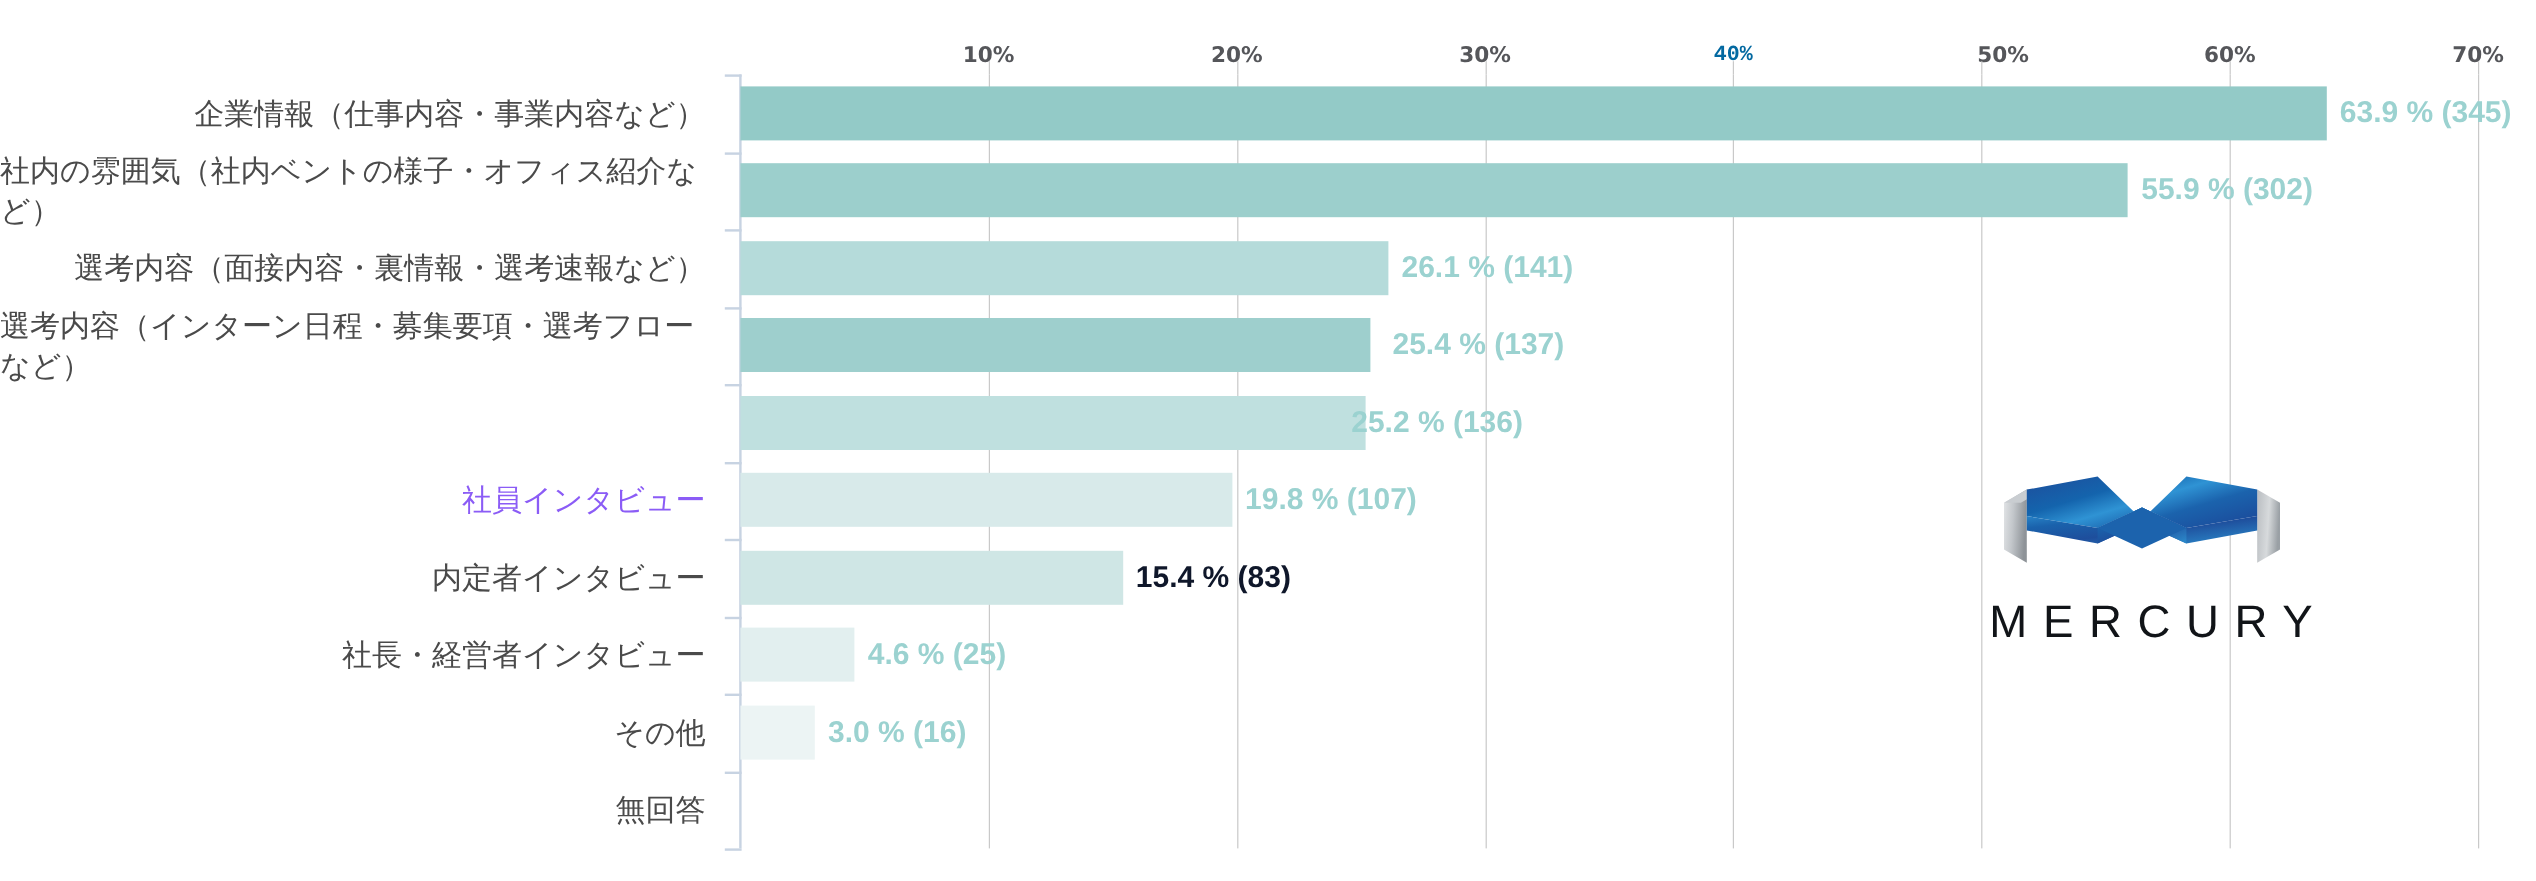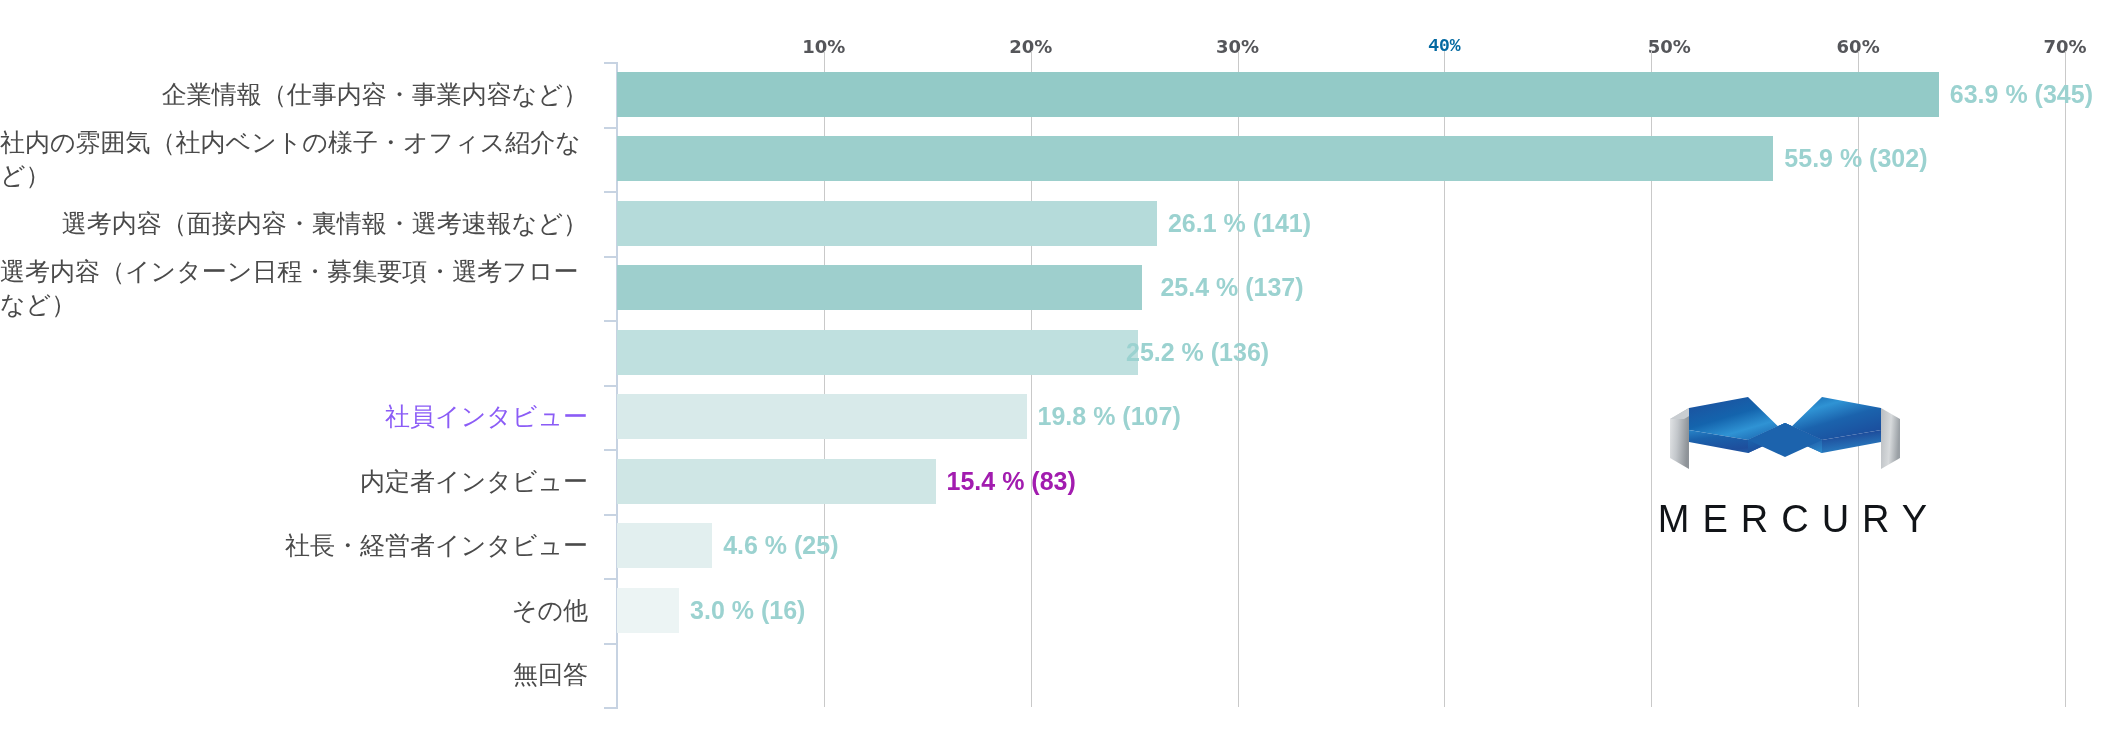--- a/index.html
+++ b/index.html
@@ -137,21 +137,21 @@
       <div class="bar-value" style="top: 74.25px; left: 1156.33px; color: rgb(155, 210, 208);">55.9 % (302)</div>
       <div class="bar" style="top: 138.75px; width: 539.897px; background: rgb(181, 219, 218);"></div>
       <div class="bar-value" style="top: 138.75px; left: 539.897px; color: rgb(155, 210, 208);">26.1 % (141)</div>
       <div class="bar" style="top: 203.25px; width: 525.417px; background: rgb(158, 207, 205);"></div>
       <div class="bar-value" style="top: 203.25px; left: 525.417px; color: rgb(155, 210, 208); padding-left: 18px;">25.4 % (137)</div>
       <div class="bar" style="top: 267.75px; width: 521.28px; background: rgb(191, 224, 223);"></div>
       <div class="bar-value" style="top: 267.75px; left: 498px; color: rgb(155, 210, 208);">25.2 % (136)</div>
       <div class="bar" style="top: 332.25px; width: 409.577px; background: rgb(216, 234, 234);"></div>
       <div class="bar-value" style="top: 332.25px; left: 409.577px; color: rgb(155, 210, 208);">19.8 % (107)</div>
       <div class="bar" style="top: 396.75px; width: 318.56px; background: rgb(207, 230, 229);"></div>
-      <div class="bar-value" style="top: 396.75px; left: 318.56px; color: #a21caf;">15.4 % (83)</div>
+      <div class="bar-value" style="top: 396.75px; left: 318.56px; color: #0f172a;">15.4 % (83)</div>
       <div class="bar" style="top: 461.25px; width: 95.1543px; background: rgb(226, 239, 239);"></div>
       <div class="bar-value" style="top: 461.25px; left: 95.1543px; color: rgb(155, 210, 208);">4.6 % (25)</div>
       <div class="bar" style="top: 525.75px; width: 62.0571px; background: rgb(236, 244, 244);"></div>
       <div class="bar-value" style="top: 525.75px; left: 62.0571px; color: rgb(155, 210, 208);">3.0 % (16)</div>
     </div>
 
   <div class="logo">
     <svg class="logo-mark" viewBox="0 0 230 90">
       <defs>
         <linearGradient id="gblue" x1="0" y1="0" x2="1" y2="0.75">

